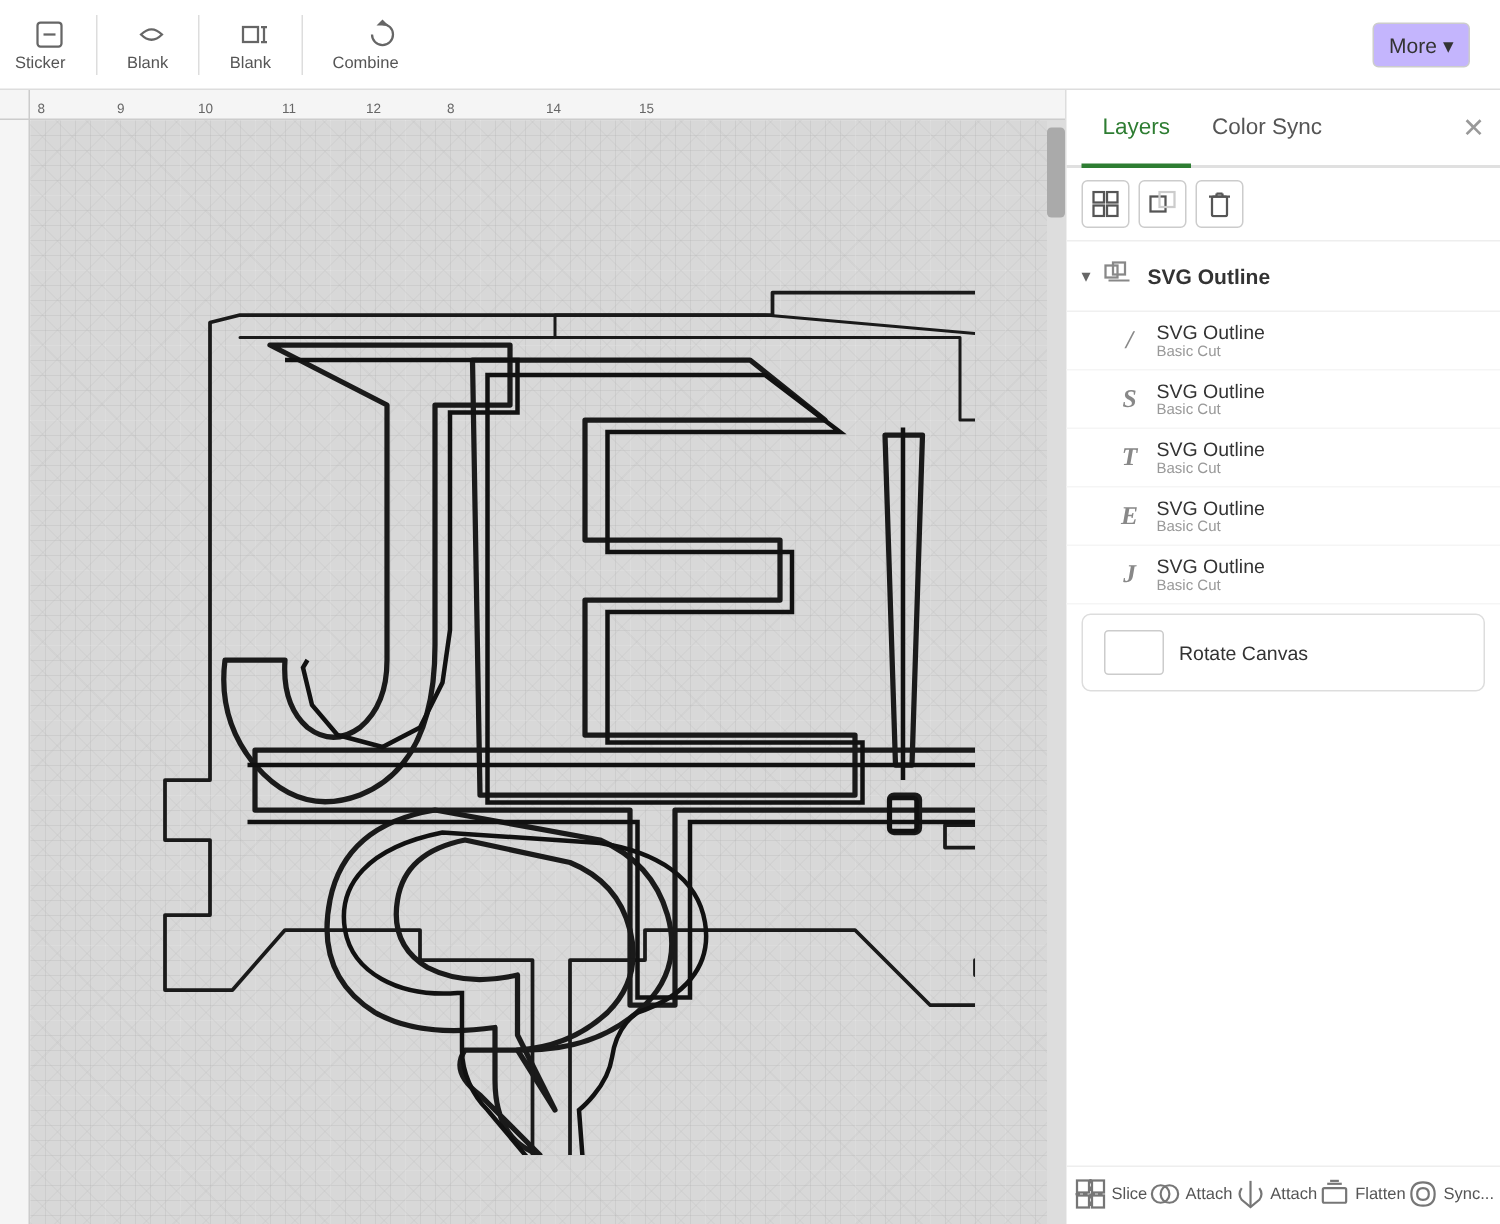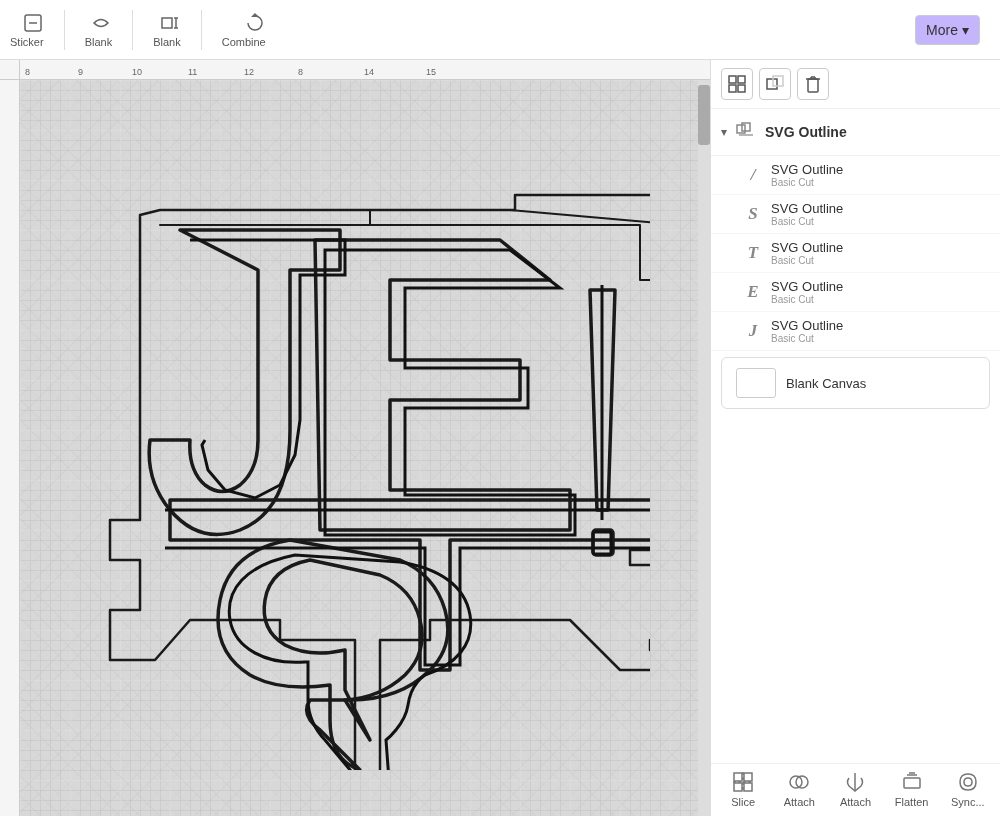--- a/index.html
+++ b/index.html
@@ -229,21 +229,21 @@
     .panel-bottom {
       margin-top: auto;
       border-top: 1px solid #eee;
       padding: 6px 4px 8px;
       display: flex;
       justify-content: space-around;
       align-items: center;
     }
     .panel-bottom-btn {
       display: flex;
-      flex-direction: column;
+      flex-direction: row;
       align-items: center;
       gap: 2px;
       cursor: pointer;
       font-size: 11px;
       color: #555;
       min-width: 50px;
     }
     .panel-bottom-btn svg { opacity: 0.8; }
 
     
@@ -373,20 +373,31 @@
         <path d="M235,445 C185,455 165,480 170,510 C175,538 205,555 245,552 L248,552 C248,552 248,575 248,590 C248,605 255,620 265,630 L332,710 L326,630 C326,630 345,615 348,595 C351,573 365,565 365,565 C395,555 415,535 410,505 C405,475 378,458 340,452 Z"></path>
 
         <line x1="542" y1="175" x2="542" y2="410"></line>
         <rect x="533" y="422" width="18" height="22" rx="2"></rect>
       </g>
     </svg>
   </div>
 
   <div class="right-panel">
 
+    <div class="panel-tabs">
+      <div class="panel-tab active">
+        <span>Layers</span>
+      </div>
+      <div class="panel-tab">
+        <span>Color Sync</span>
+      </div>
+      <div class="panel-close">
+        <span>✕</span>
+      </div>
+    </div>
 
     <div class="panel-toolbar">
       <div class="panel-tool-btn">
         <svg width="18" height="18" viewBox="0 0 18 18">
           <rect x="1" y="1" width="7" height="7" fill="none" stroke="#555" stroke-width="1.5"></rect>
           <rect x="10" y="1" width="7" height="7" fill="none" stroke="#555" stroke-width="1.5"></rect>
           <rect x="1" y="10" width="7" height="7" fill="none" stroke="#555" stroke-width="1.5"></rect>
           <rect x="10" y="10" width="7" height="7" fill="none" stroke="#555" stroke-width="1.5"></rect>
         </svg>
       </div>
@@ -454,21 +465,21 @@
       <span class="layer-item-icon" style="font-style:italic;font-weight:bold;font-family:serif;font-size:17px">J</span>
       <div class="layer-item-info">
         <span class="layer-item-name">SVG Outline</span>
         <span class="layer-item-sub">Basic Cut</span>
       </div>
     </div>
       </div>
 
     <div class="blank-canvas-item">
       <div class="blank-canvas-thumb"></div>
-      <span class="blank-canvas-label">Blank Canvas</span>
+      <span class="blank-canvas-label">Rotate Canvas</span>
     </div>
 
     <div class="panel-bottom">
       <div class="panel-bottom-btn">
         <svg width="24" height="24" viewBox="0 0 24 24">
           <rect x="3" y="3" width="8" height="8" fill="none" stroke="#555" stroke-width="1.5"></rect>
           <rect x="13" y="3" width="8" height="8" fill="none" stroke="#555" stroke-width="1.5"></rect>
           <rect x="3" y="13" width="8" height="8" fill="none" stroke="#555" stroke-width="1.5"></rect>
           <rect x="13" y="13" width="8" height="8" fill="none" stroke="#555" stroke-width="1.5"></rect>
           <line x1="12" y1="2" x2="12" y2="22" stroke="#555" stroke-width="1.5" stroke-dasharray="3,2"></line>

